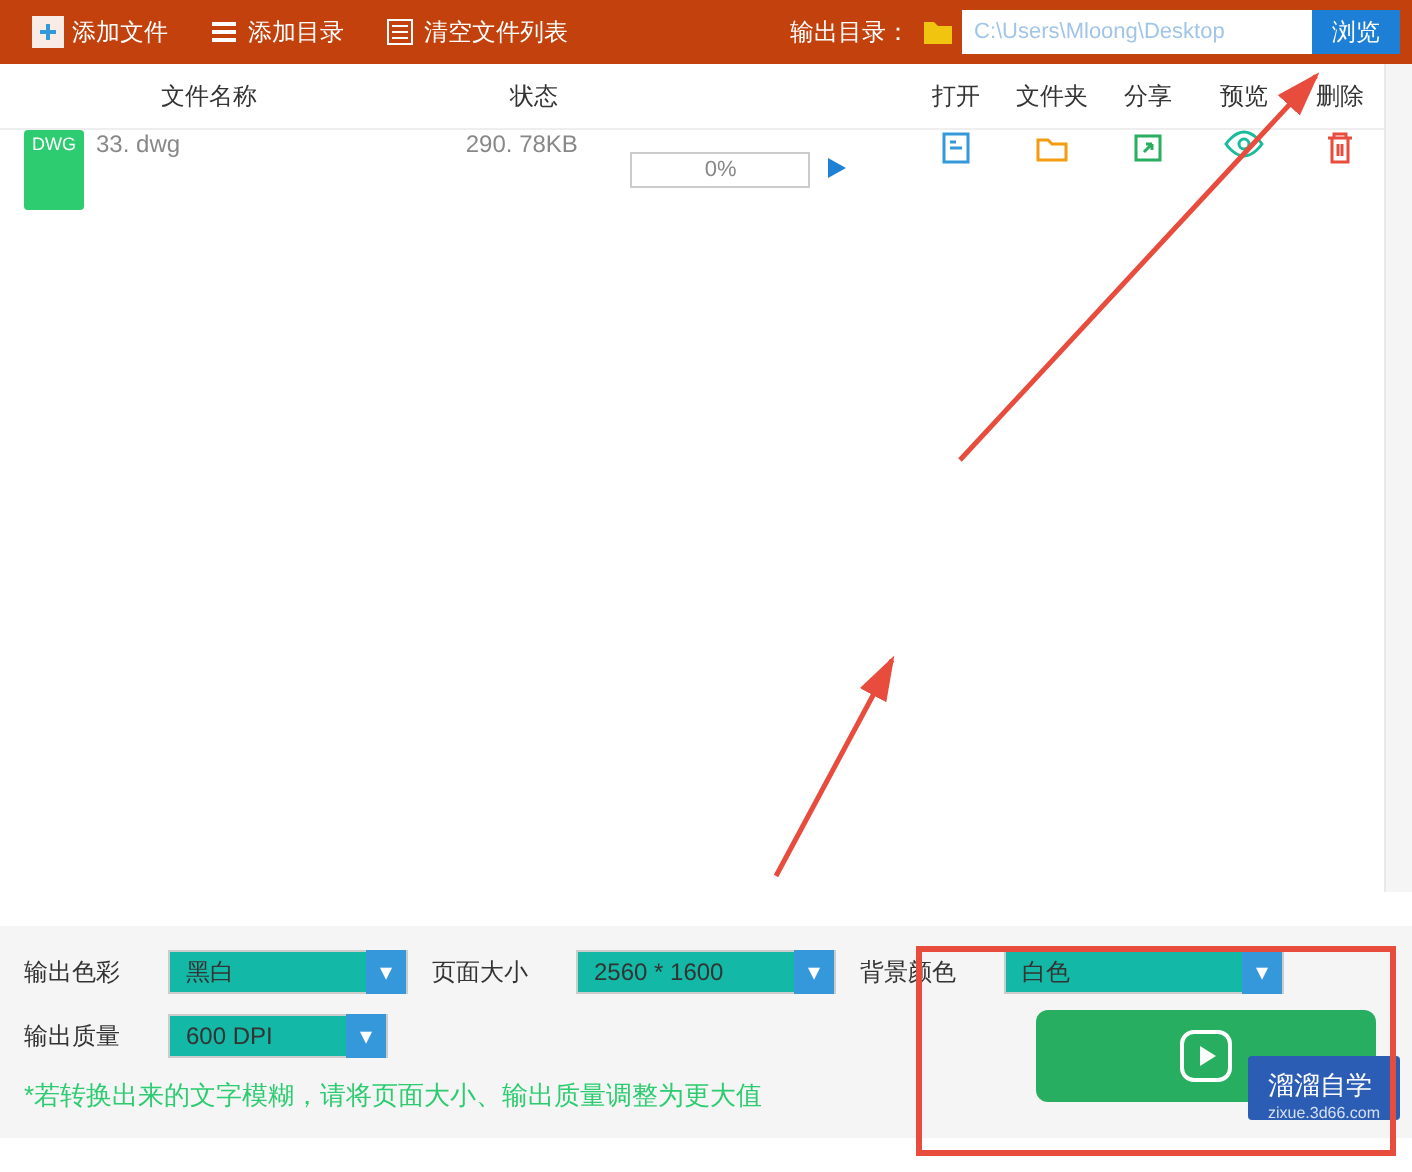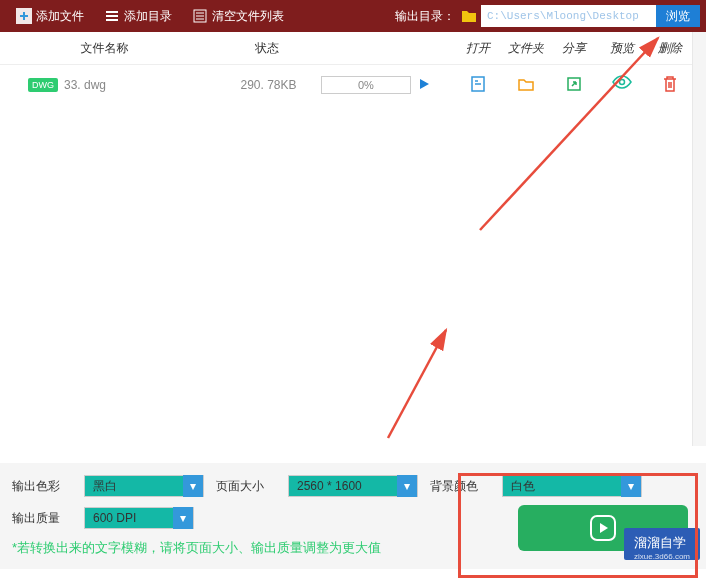--- a/index.html
+++ b/index.html
@@ -1,38 +1,38 @@
 <!DOCTYPE html>
 <html><head>
   <meta charset="utf-8">
   <style>
     * { box-sizing: border-box; margin: 0; padding: 0; }
     body { font-family: "Microsoft YaHei", Arial, sans-serif; font-size: 12px; background: #fff; width: 706px; height: 586px; overflow: hidden; position: relative; }
     
     
-    .top-toolbar { background: #7f1d1d; height: 32px; display: flex; align-items: center; color: #fff; padding: 0 6px; }
+    .top-toolbar { background: #c2410c; height: 32px; display: flex; align-items: center; color: #fff; padding: 0 6px; }
     .tb-btn { display: flex; align-items: center; gap: 4px; padding: 0 10px; cursor: pointer; height: 100%; }
     .tb-icon { width: 16px; height: 16px; display: inline-flex; align-items: center; justify-content: center; }
     .spacer { flex: 1; }
     .output-label { margin-right: 6px; }
     .folder-icon { color: #f1c40f; margin-right: 4px; }
-    .output-path-box { background: #fff; color: #a0c5e8; height: 22px; padding: 0 6px; display: flex; align-items: center; width: 175px; font-size: 11px; font-family: Liberation Mono, monospace; }
+    .output-path-box { background: #fff; color: #a0c5e8; height: 22px; padding: 0 6px; display: flex; align-items: center; width: 175px; font-size: 11px; }
     .browse-btn { background: #1e7fd6; color: #fff; height: 22px; padding: 0 10px; display: flex; align-items: center; cursor: pointer; position: relative; }
     
     
     .col-headers { display: flex; align-items: center; height: 32px; padding: 16px 12px; color: #333; border-bottom: 1px solid #eee; }
     .col-name { width: 185px; text-align: center; }
     .col-size { width: 110px; text-align: center; }
     .col-status { width: 140px; text-align: center; }
-    .col-actions { flex: 1; display: flex; justify-content: flex-end; gap: 0; font-style: italic; }
+    .col-actions { flex: 1; display: flex; justify-content: flex-end; gap: 0; }
     .col-action { width: 48px; text-align: center; }
     
     
     .file-list { min-height: 360px; }
-    .file-row { display: flex; align-items: center; height: 40px; padding: 0 12px; margin-left: 16px; }
+    .file-row { display: flex; height: 40px; padding: 0 12px; }
     .file-badge { background: #2ecc71; color: #fff; font-size: 9px; padding: 2px 4px; border-radius: 2px; margin-right: 6px; }
     .file-name { color: #888; width: 160px; }
     .file-size { color: #888; width: 110px; text-align: center; }
     .progress-cell { width: 140px; display: flex; align-items: center; gap: 6px; }
     .progress-bar { border: 1px solid #ccc; width: 90px; height: 18px; display: flex; align-items: center; justify-content: center; color: #888; font-size: 11px; }
     .play-icon { color: #1e81d6; cursor: pointer; }
     .action-icons { flex: 1; display: flex; justify-content: flex-end; }
     .action-icon { width: 48px; text-align: center; cursor: pointer; }
     
     

